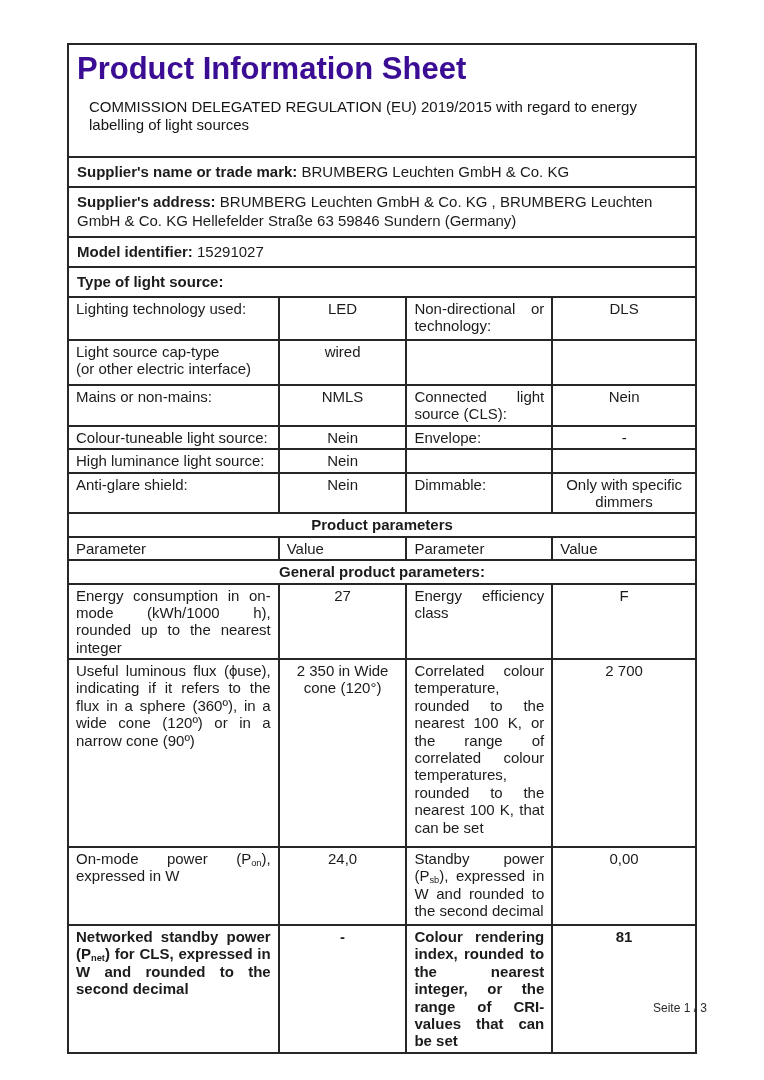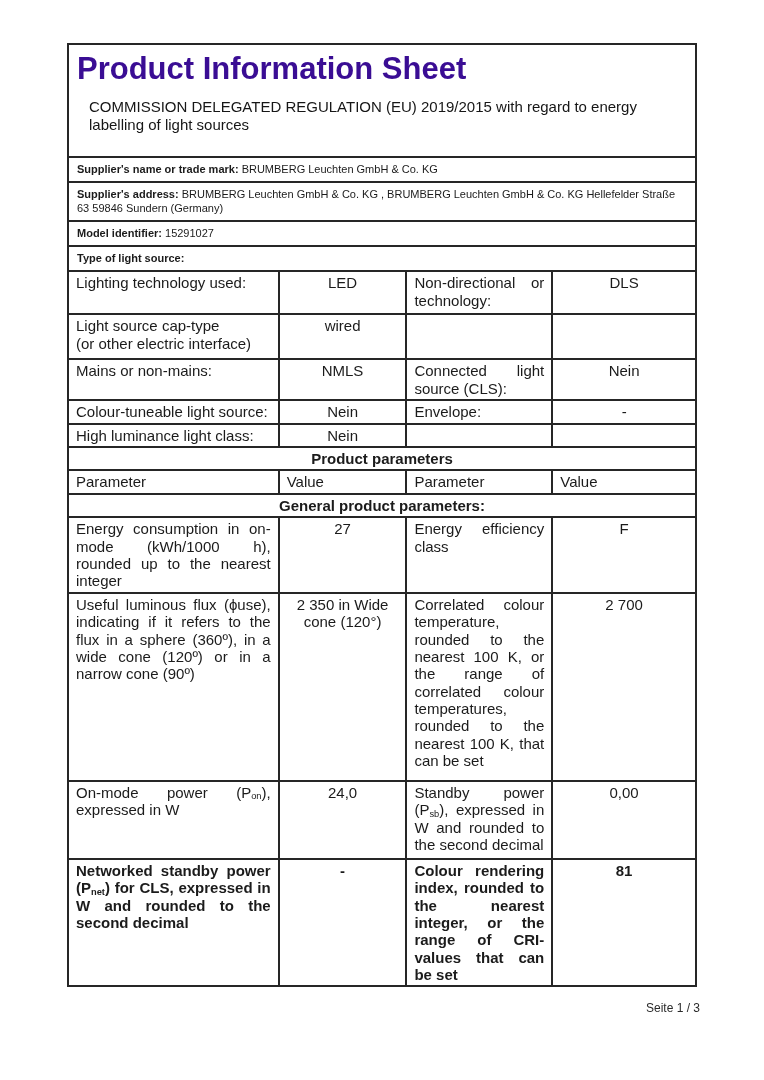--- a/index.html
+++ b/index.html
@@ -40,21 +40,21 @@
   }
   .subtitle {
     margin: 12px;
     font-size: 15px;
     line-height: 1.25;
     color: #161616;
   }
   .info-row {
     border-bottom: 2px solid #262626;
     padding: 4px 8px 5px 8px;
-    font-size: 11px;
+    font-size: 15px;
     line-height: 1.28;
   }
   .info-row .b { font-weight: bold; }
   
   table.grid {
     width: 100%;
     border-collapse: collapse;
     table-layout: fixed;
     font-size: 15px;
   }
@@ -82,21 +82,21 @@
   sub {
     font-size: 0.62em;
     line-height: 0;
     position: relative;
     top: 0.18em;
     vertical-align: baseline;
   }
   
   .footer {
     position: absolute;
-    left: 70px;
+    left: 77px;
     top: 1001px;
     width: 630px;
     text-align: right;
     font-size: 12px;
     color: #2a2a2a;
   }
 </style>
 </head>
 <body>
 
@@ -155,24 +155,30 @@
         <td class="j">Connected light source (CLS):</td>
         <td class="c">Nein</td>
       </tr>
       <tr class="tight" style="height:22px;">
         <td class="j">Colour-tuneable light source:</td>
         <td class="c">Nein</td>
         <td class="j">Envelope:</td>
         <td class="c">-</td>
       </tr>
       <tr class="tight" style="height:21px;">
-        <td class="j">High luminance light class:</td>
+        <td class="j">High luminance light source:</td>
         <td class="c">Nein</td>
         <td class="j"></td>
         <td class="c"></td>
+      </tr>
+      <tr style="height:40px;">
+        <td class="j">Anti-glare shield:</td>
+        <td class="c">Nein</td>
+        <td class="j">Dimmable:</td>
+        <td class="c">Only with specific dimmers</td>
       </tr>
 
       <tr class="section-row" style="height:21px;padding-left:36px;">
         <td colspan="4">Product parameters</td>
       </tr>
 
       <tr class="tight" style="height:22px;">
         <td>Parameter</td>
         <td>Value</td>
         <td>Parameter</td>

